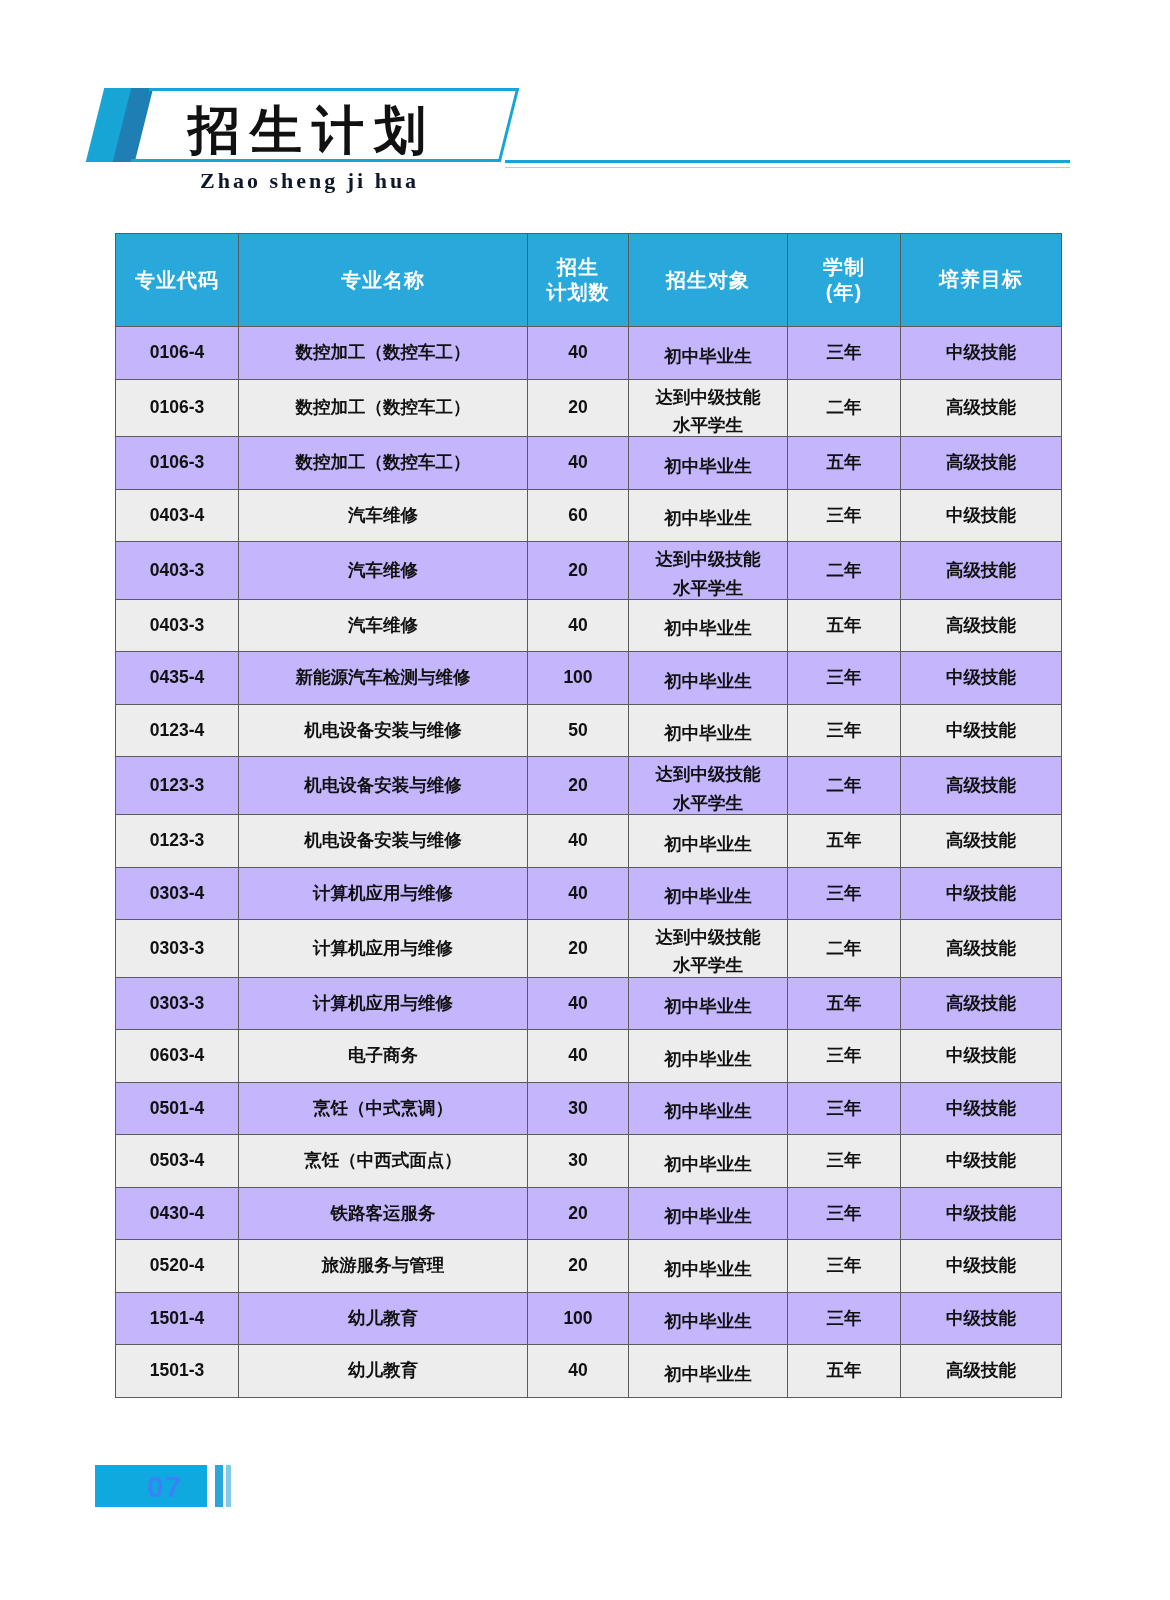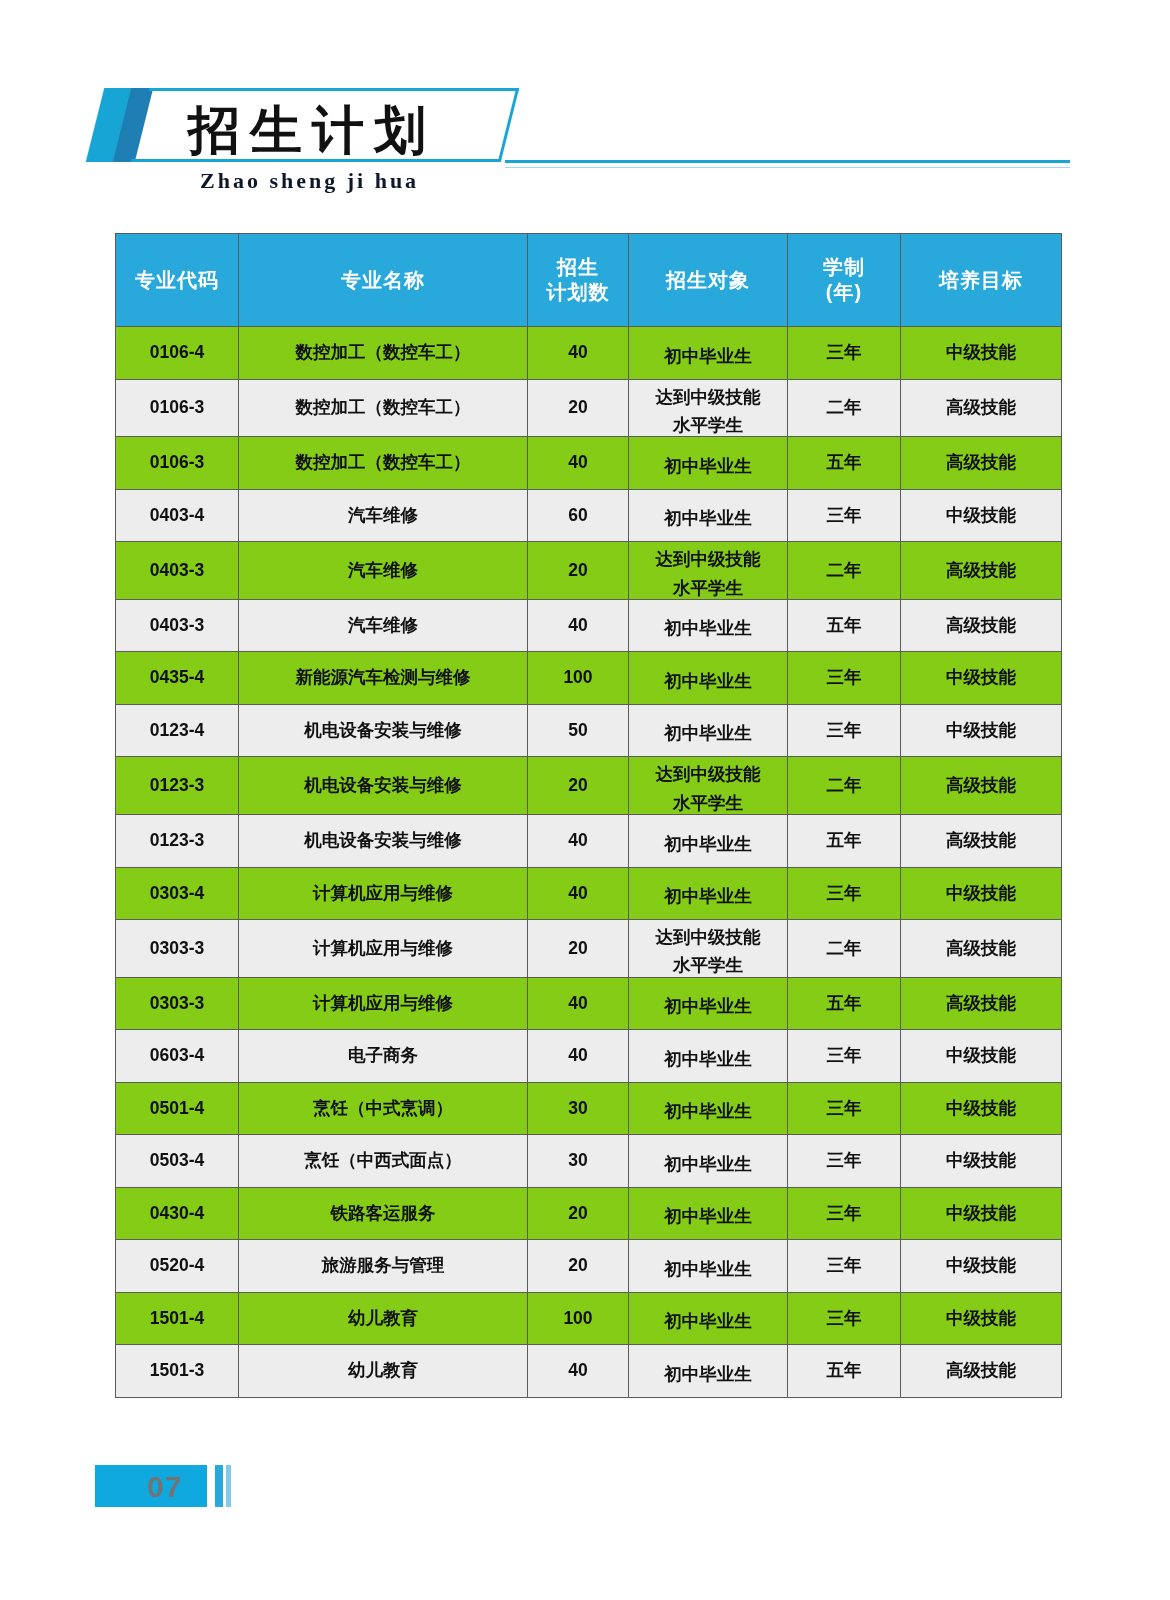--- a/index.html
+++ b/index.html
@@ -121,21 +121,21 @@
     line-height: 1.25;
   }
   table.plan tbody td {
     height: 51.5px;
     line-height: 1.22;
   }
   tbody tr.alt td {
     background: #ededed;
   }
   tbody tr.plain td {
-    background: #84cc16;
+    background: #c4b5fd;
   }
   .c0 { width: 122px; margin-left: 43px; }
   .c1 { width: 288px; }
   .c2 { width: 100px; }
   .c3 { width: 158px; }
   .c4 { width: 112px; }
   .c5 { width: 160px; }
 
   .cell-two-line span { display: block; margin-top: 7px; }
 
@@ -154,21 +154,21 @@
     width: 112px;
     height: 42px;
     background: #0fa9e0;
   }
   .fnum {
     position: absolute;
     left: 52px;
     top: 5px;
     font-size: 30px;
     font-weight: bold;
-    color: #737373;
+    color: #3b82f6;
     font-family: "Liberation Sans", sans-serif;
     letter-spacing: 1px;
   }
   .ftick1 {
     position: absolute;
     left: 120px;
     top: 0;
     width: 8px;
     height: 42px;
     background: #29a8dc;
@@ -210,21 +210,21 @@
             <span style="display: block;">计划数</span>
           </th>
         <th class="c3">
             <span style="display: block;">招生对象</span>
           </th>
         <th class="c4">
             <span style="display: block;">学制</span>
             <span style="display: block;">(年)</span>
           </th>
         <th class="c5">
-            <span style="display: block;">培养目标</span>
+            <span style="display: block; font-family: Liberation Mono, monospace;">培养目标</span>
           </th>
       </tr>
     </thead>
     <tbody id="plan-body">
         <tr class="plain">
           <td class="c0">0106-4</td>
           <td class="c1">数控加工（数控车工）</td>
           <td class="c2">40</td>
           <td class="c3 cell-two-line">
             <span>初中毕业生</span>

